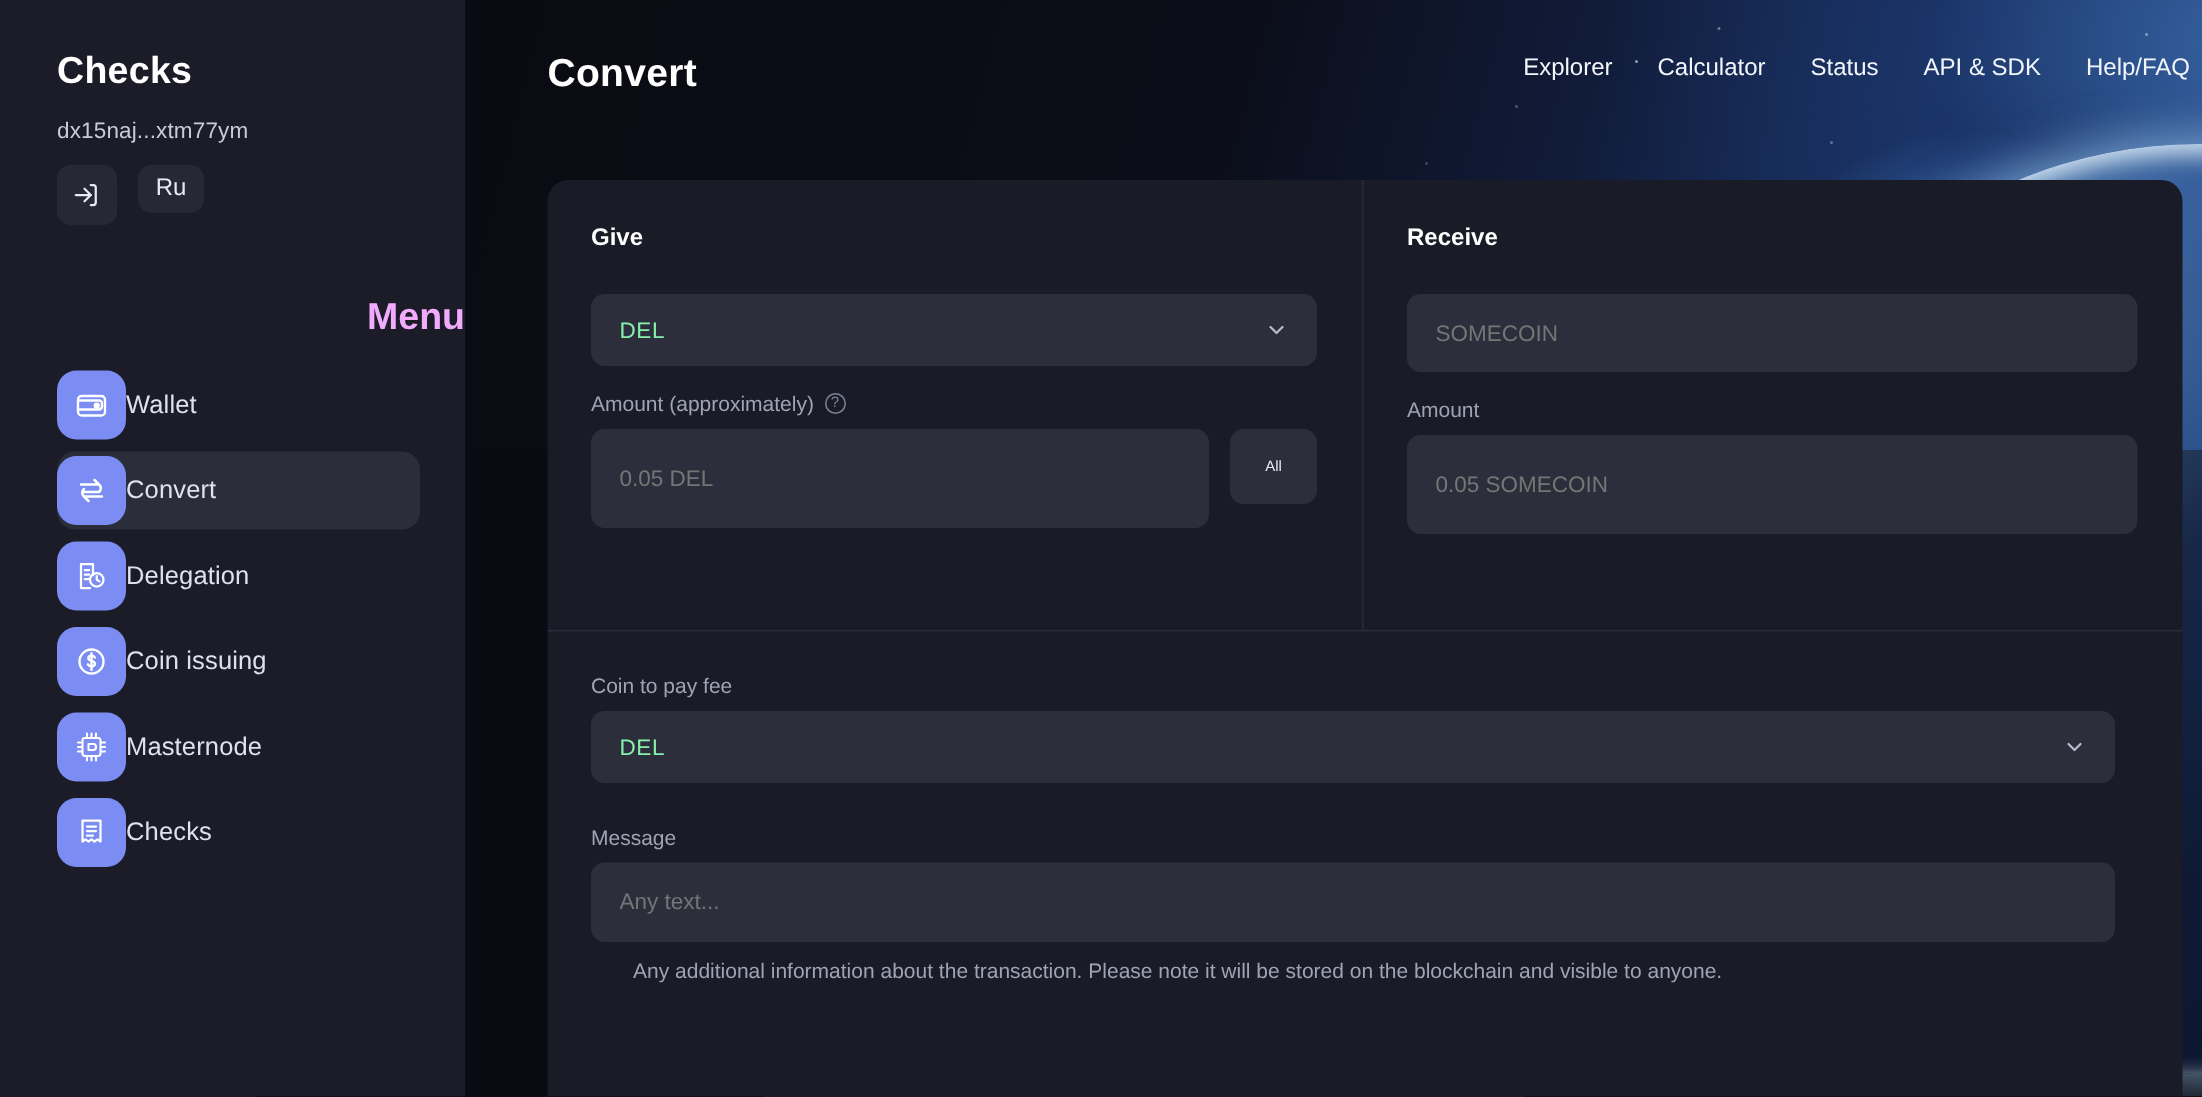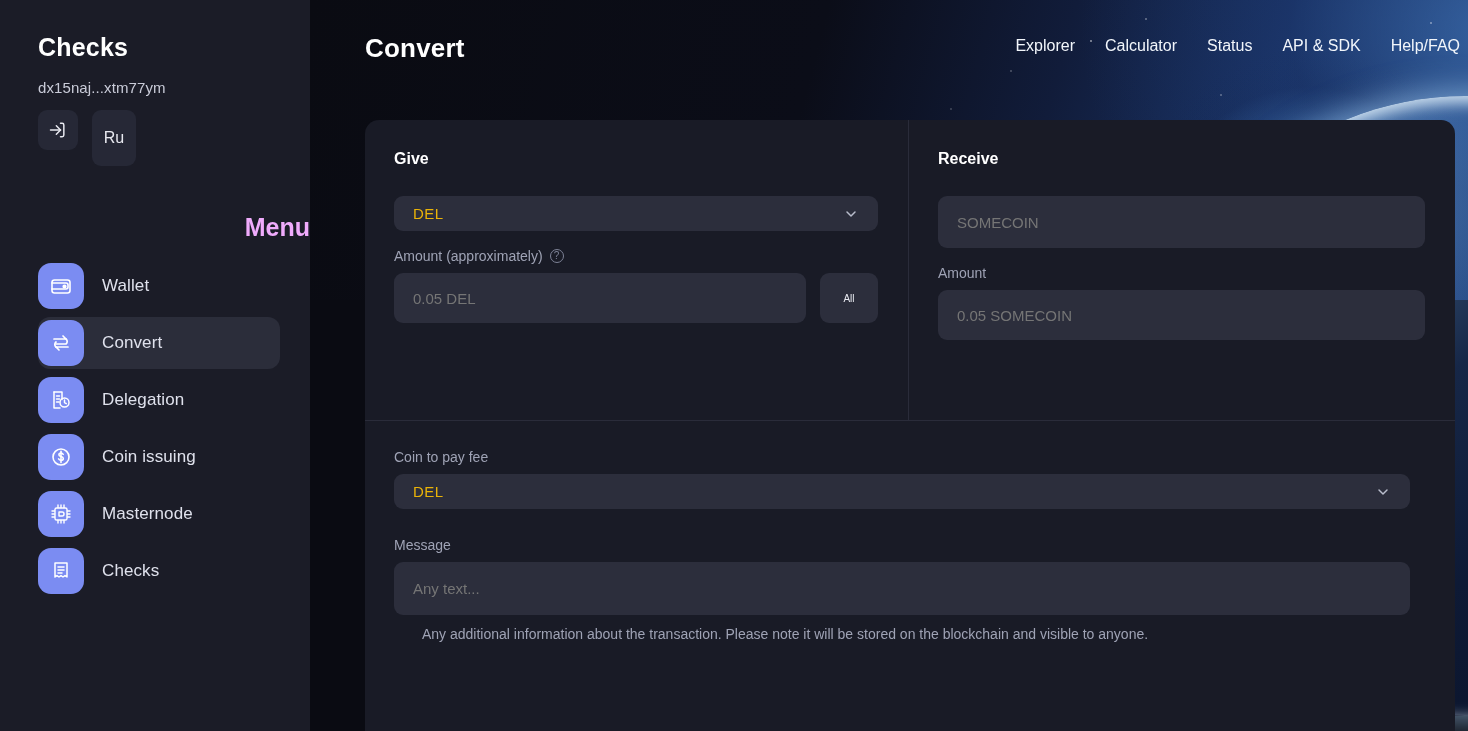--- a/index.html
+++ b/index.html
@@ -46,42 +46,41 @@
   .sq-btn {
     width: 40px; height: 40px;
     border-radius: 9px;
     background: #262836;
     display: flex; align-items: center; justify-content: center;
     cursor: pointer;
     border: none;
   }
   .sq-btn svg { display:block; }
   .lang-btn {
-    width: 44px; height: 56px;
+    width: 44px; height: 32px;
     border-radius: 9px;
     background: #262836;
     display: flex; align-items: center; justify-content: center;
     font-size: 16px;
     color: #e8e9f0;
     cursor: pointer;
     border: none;
     font-family: "Liberation Sans", sans-serif;
   }
   .menu-title {
     font-size: 25px;
     font-weight: bold;
     color: #f0abfc;
     margin: 47px 0 0 38px;
     text-align: right;
   }
   .menu-list { margin-top: 18px; }
   .menu-item {
     display: flex;
     align-items: center;
-    gap: 18px;
     height: 52px;
     margin: 5px 30px 5px 38px;
     border-radius: 12px;
     padding-left: 0;
     cursor: pointer;
   }
   .menu-item.active { background: #2b2d3a; }
   .menu-icon {
     width: 46px; height: 46px;
     flex: 0 0 46px;
@@ -209,42 +208,42 @@
     color: #7d8296;
     font-size: 10px;
     line-height: 12px;
     text-align: center;
     display: inline-block;
     cursor: pointer;
     font-family: "Liberation Sans", sans-serif;
   }
 
   .input {
-    height: 50px;
+    height: 66px;
     background: #2c2e3c;
     border-radius: 9px;
     border: none;
     width: 100%;
     padding: 0 19px;
     color: #e8e9f0;
     font-size: 15px;
     font-family: "Liberation Sans", sans-serif;
     display: flex;
     align-items: center;
   }
   .select {
-    height: 35px;
+    height: 48px;
     background: #2c2e3c;
     border-radius: 9px;
     display: flex;
     align-items: center;
     justify-content: space-between;
     padding: 0 19px;
     font-size: 15px;
-    color: #eab308;
+    color: #86efac;
     cursor: pointer;
     letter-spacing: .4px;
   }
   .chev { color:#b9bdcc; display:flex; }
 
   .row-amount { display: flex; gap: 14px; }
   .row-amount .input { flex: 1 1 auto; }
   .all-btn {
     width: 58px;
     height: 50px;

